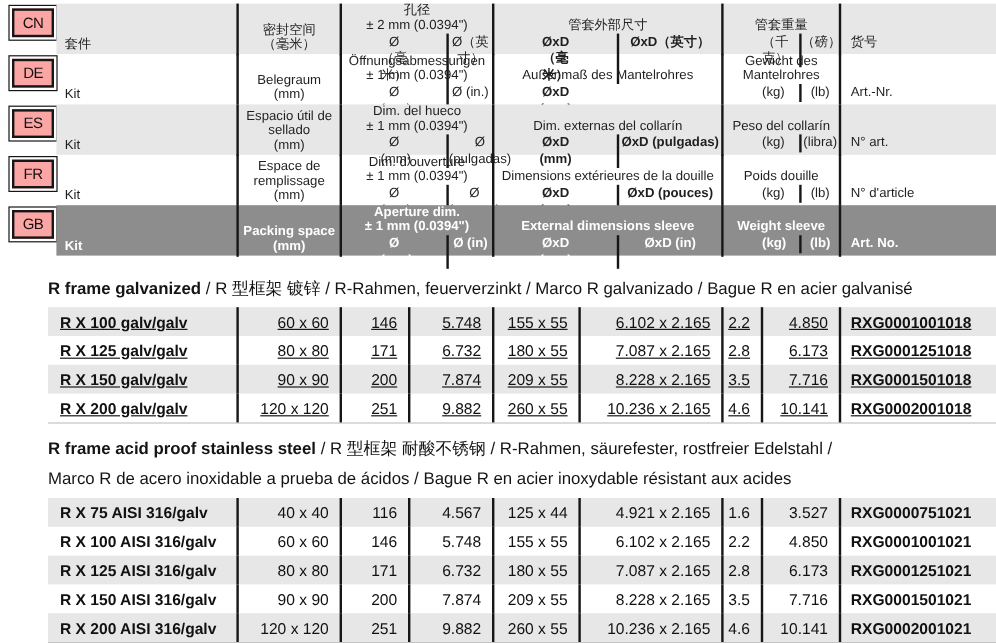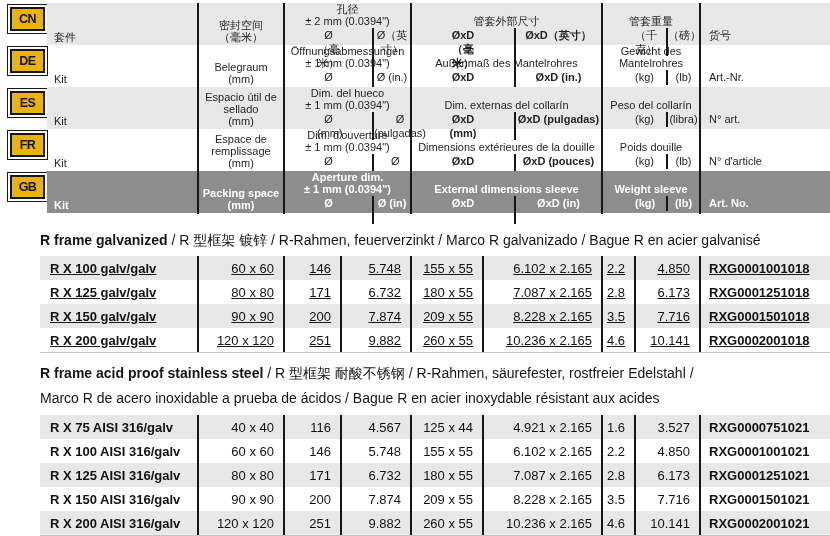--- a/index.html
+++ b/index.html
@@ -10,22 +10,22 @@
     color: #1a1a1a;
   }
 
   
   .htable { position: absolute; top: 3px; left: 0; width: 830px; }
   .hrow { display: flex; height: 42px; }
   .badge-col { width: 47px; flex: none; }
   .badge {
     display: inline-block; margin: 4px 0 0 10px;
     width: 31px; height: 20px; line-height: 20px; text-align: center;
-    font-size: 12.5px; font-weight: bold; letter-spacing: -0.5px;
-    background: #eab308; color: #111;
+    font-size: 12.5px; font-weight: normal; letter-spacing: -0.5px;
+    background: #fca5a5; color: #111;
     border: 2px solid #161616;
     box-shadow: 0 0 0 2px #fff, 0 0 0 3px #161616;
   }
   .hcells {
     flex: none; width: 783px;
     display: grid;
     grid-template-columns: 150px 86px 127px 191px 98px 131px;
     font-size: 11px; color: #1f1f1f;
   }
   .hrow.shaded .hcells { background: #e7e7e7; }
@@ -138,21 +138,20 @@
 ± 1 mm (0.0394")</span>
             <div class="sub sub-ap">
               <span>Ø (mm)</span>
               <span>Ø (in.)</span>
             </div>
           </div>
           <div class="hc group bl">
             <span class="hlabel">Außenmaß des Mantelrohres</span>
             <div class="sub sub-ext">
               <span>ØxD (mm)</span>
-              <span>ØxD (in.)</span>
             </div>
           </div>
           <div class="hc group bl">
             <span class="hlabel">Gewicht des
 Mantelrohres</span>
             <div class="sub sub-wt">
               <span>(kg)</span>
               <span>(lb)</span>
             </div>
           </div>

